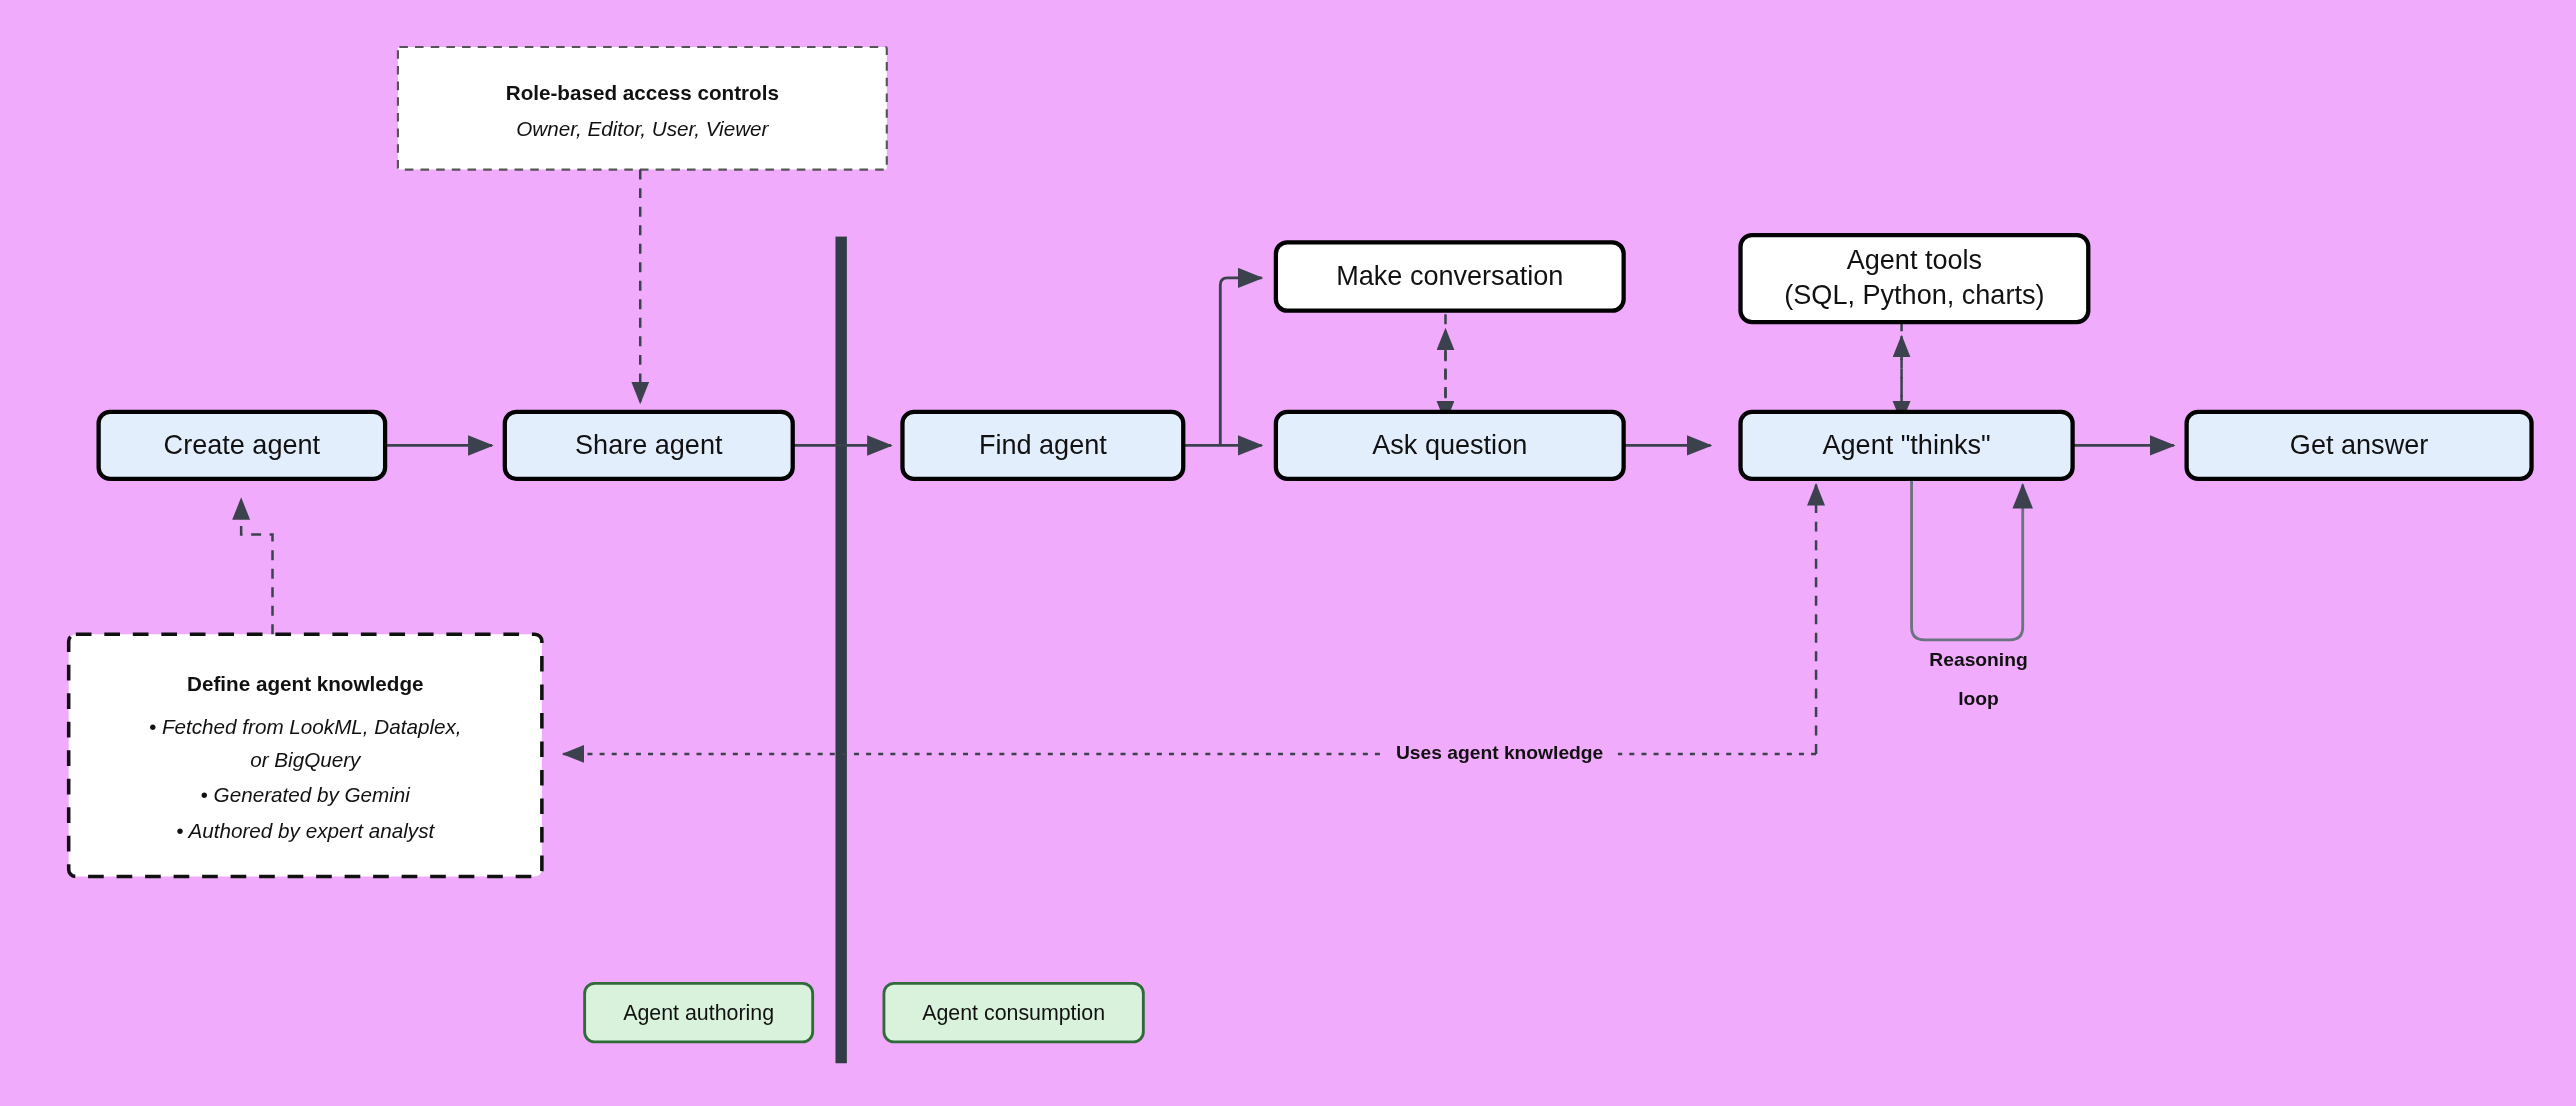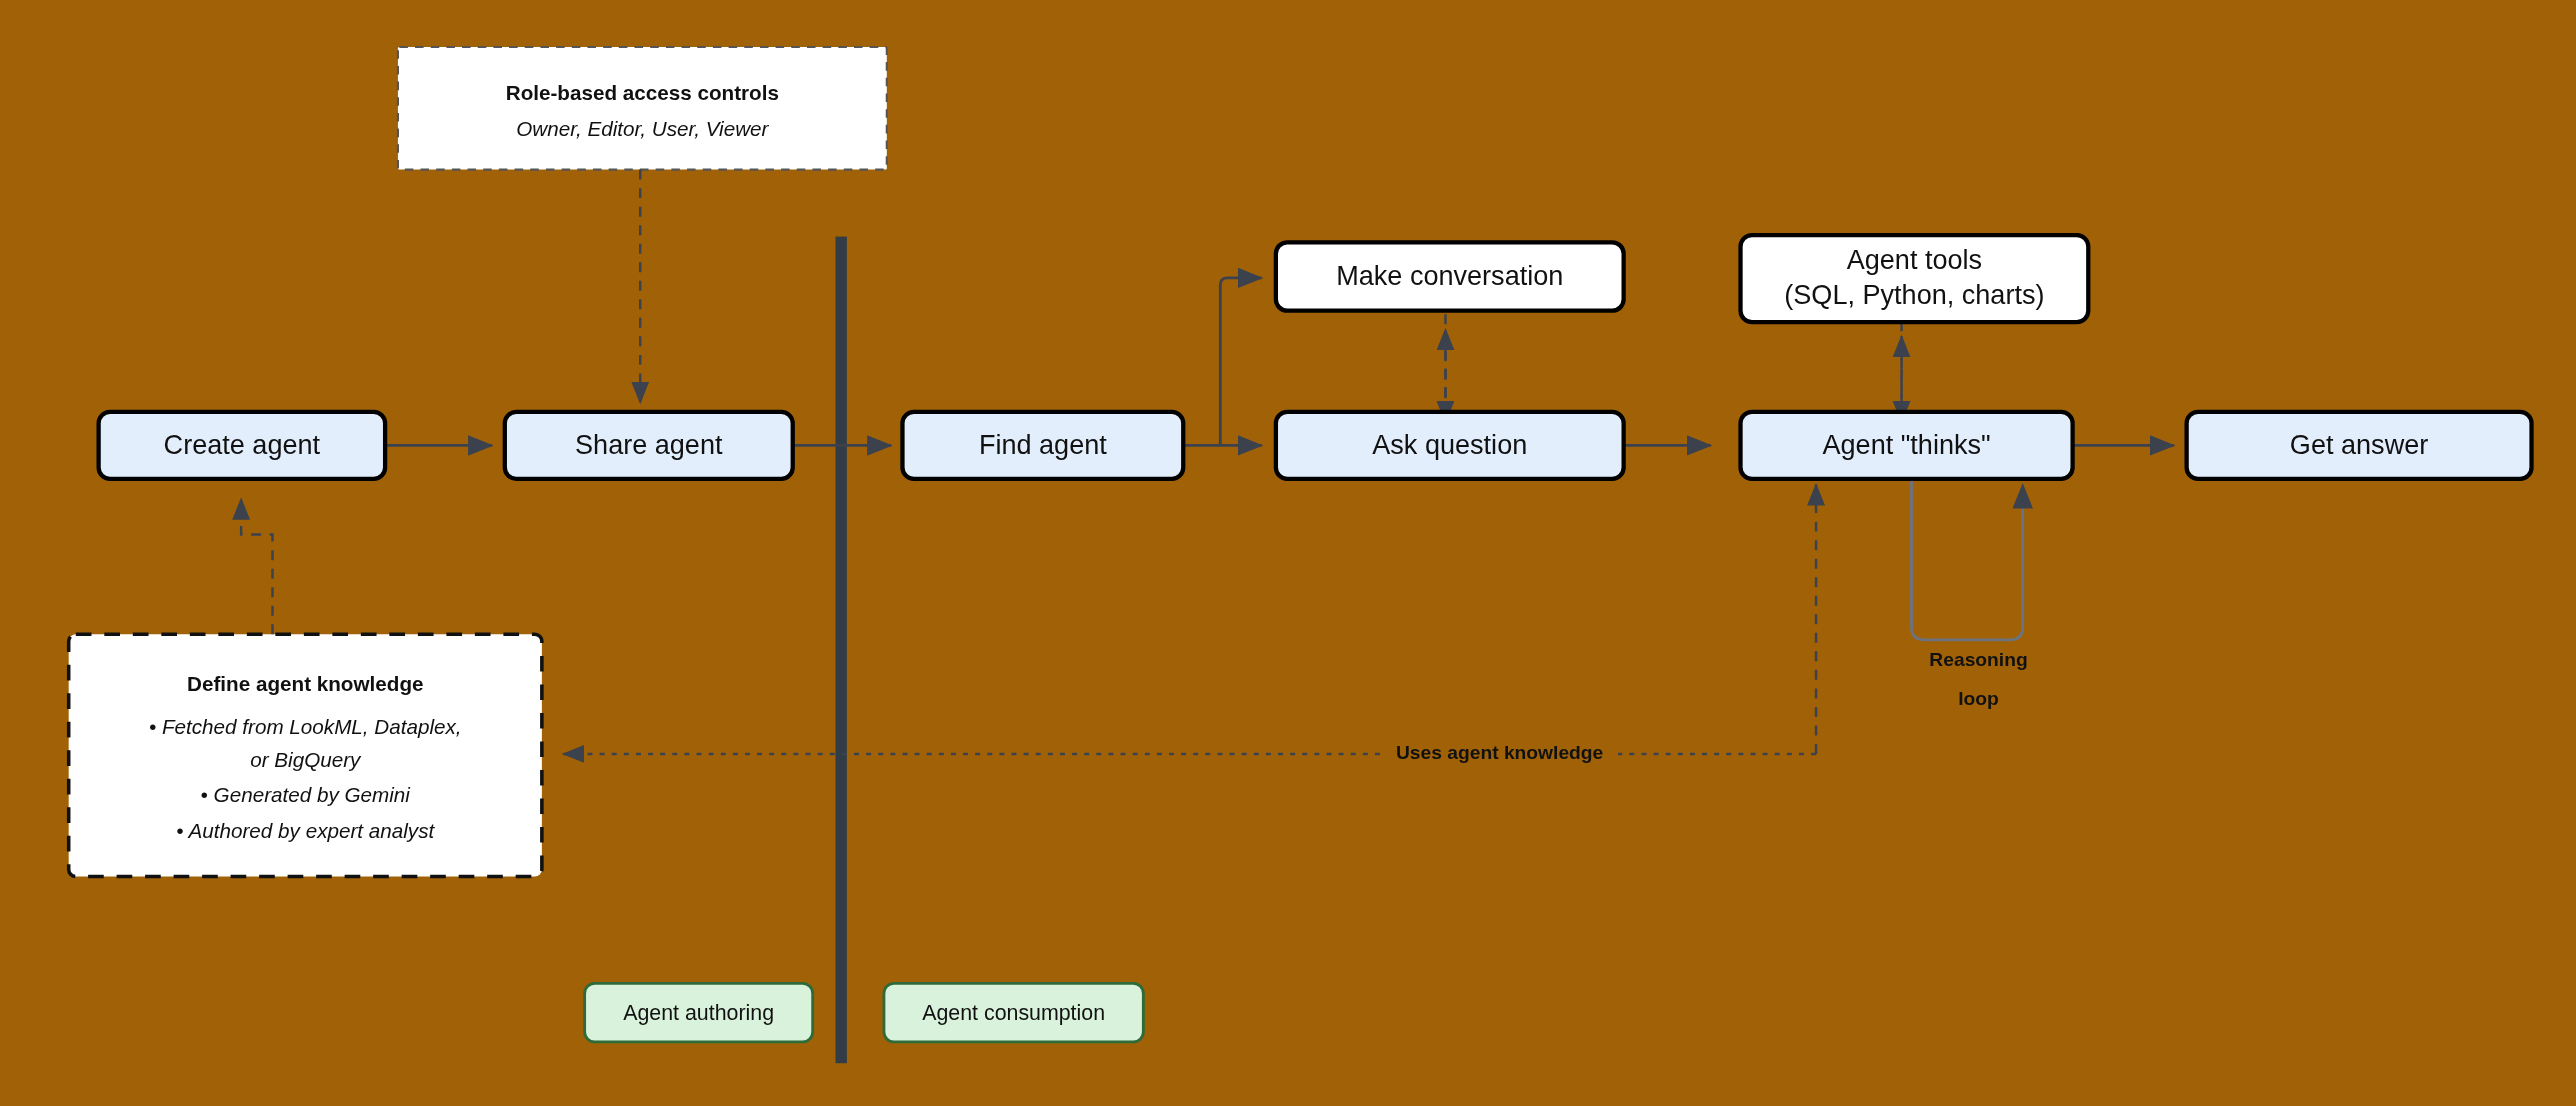--- a/index.html
+++ b/index.html
@@ -10,21 +10,21 @@
   body {
     width: 2576px;
     height: 1106px;
     font-family: "Liberation Sans", sans-serif;
     overflow: hidden;
   }
   #diagram-root {
     position: relative;
     width: 2576px;
     height: 1106px;
-    background: #a16207;
+    background: #f0abfc;
   }
   svg.diagram {
     display: block;
     width: 2576px;
     height: 1106px;
   }
   .node-label {
     font-family: "Liberation Sans", sans-serif;
     font-size: 38px;
     fill: #111111;

